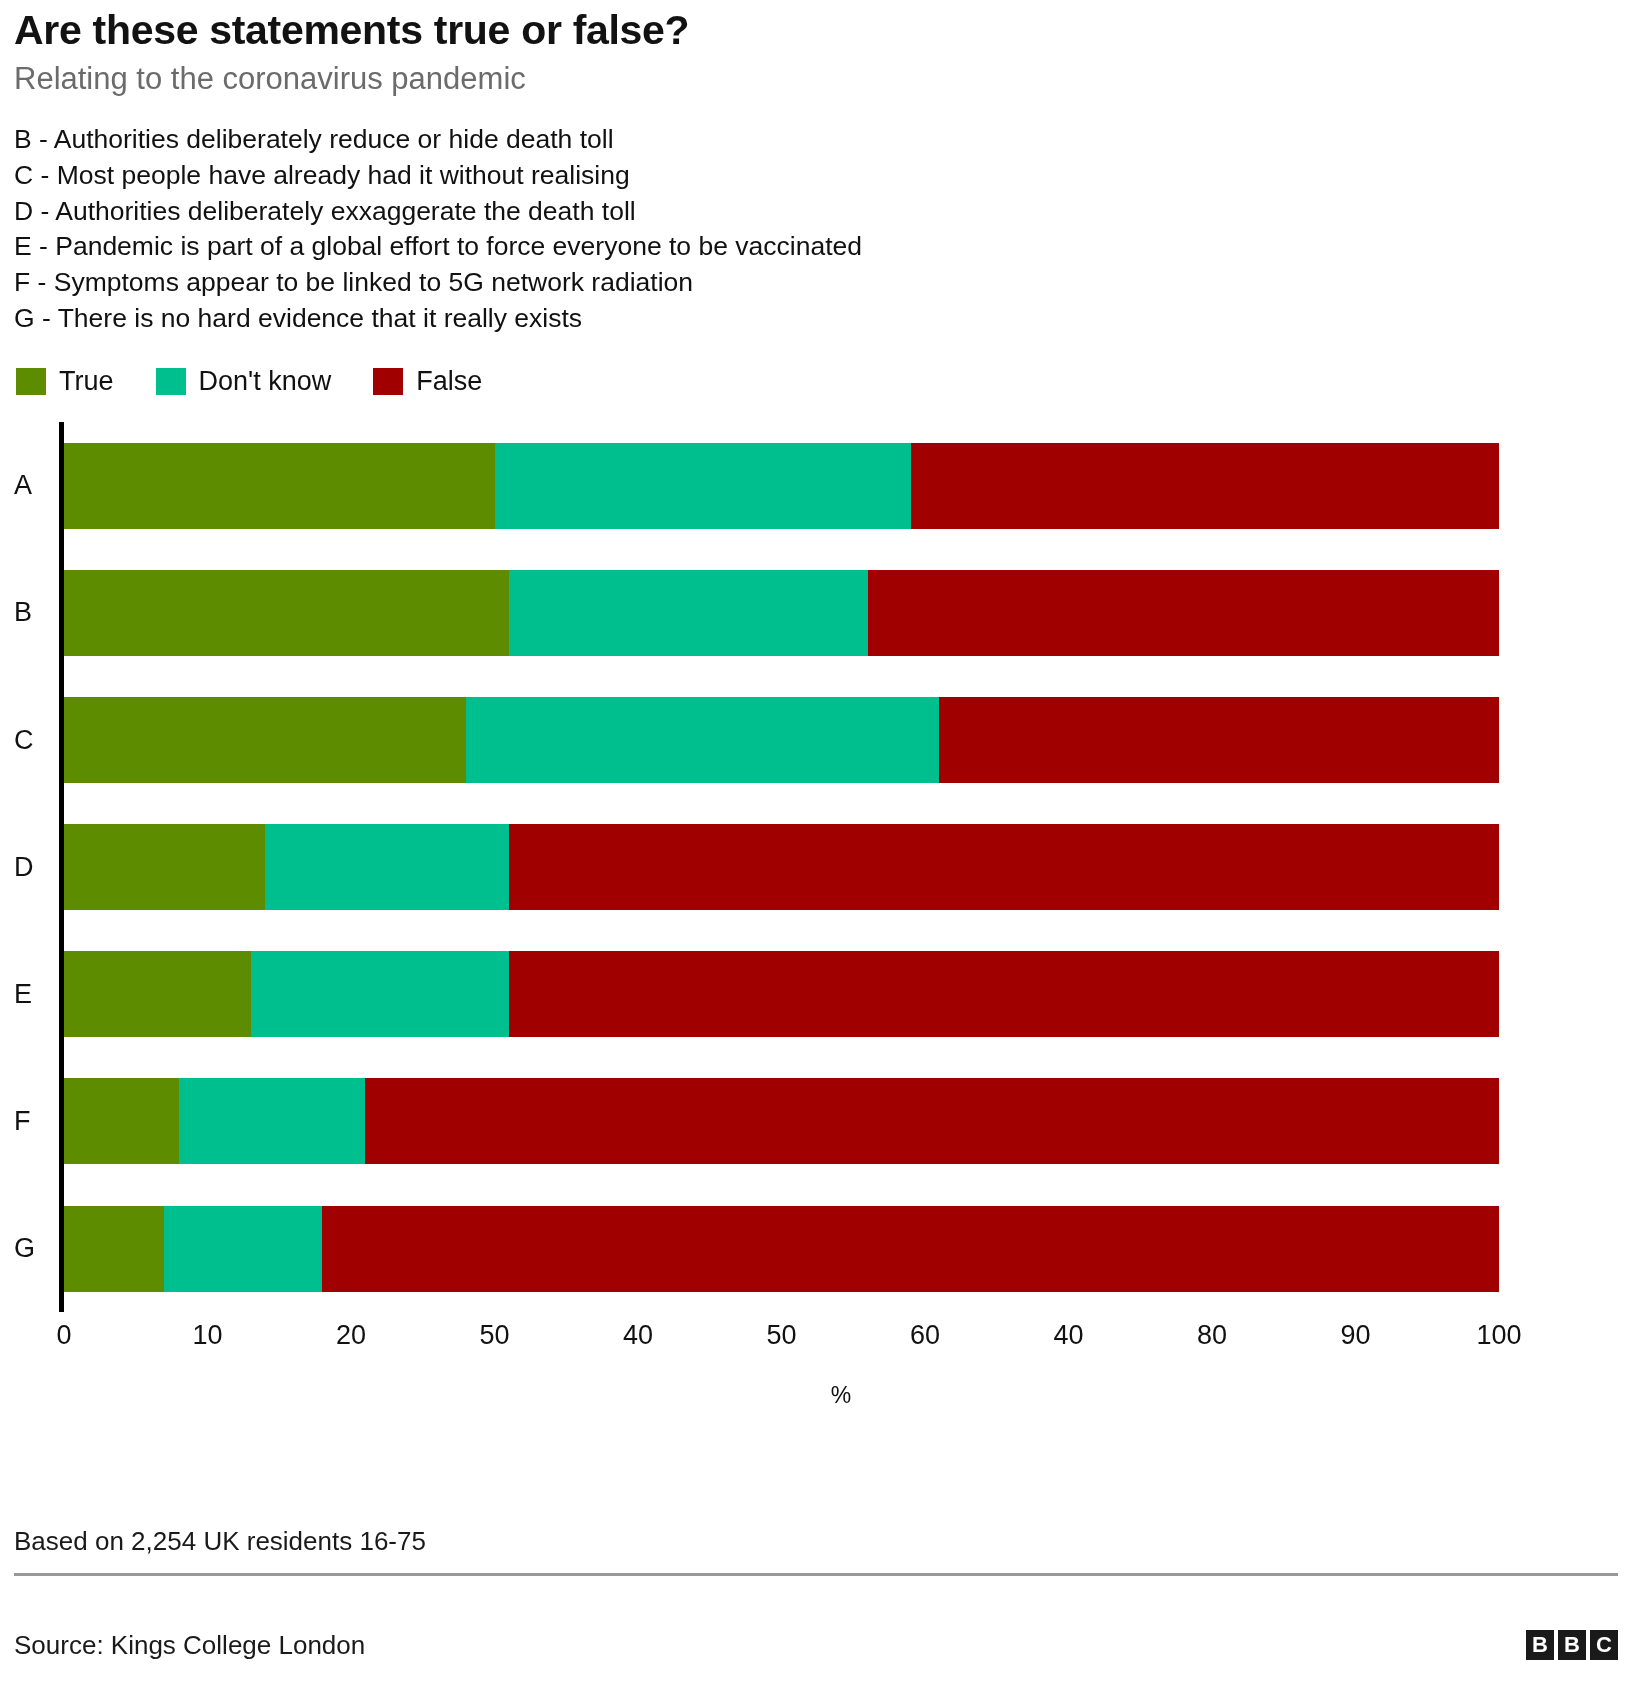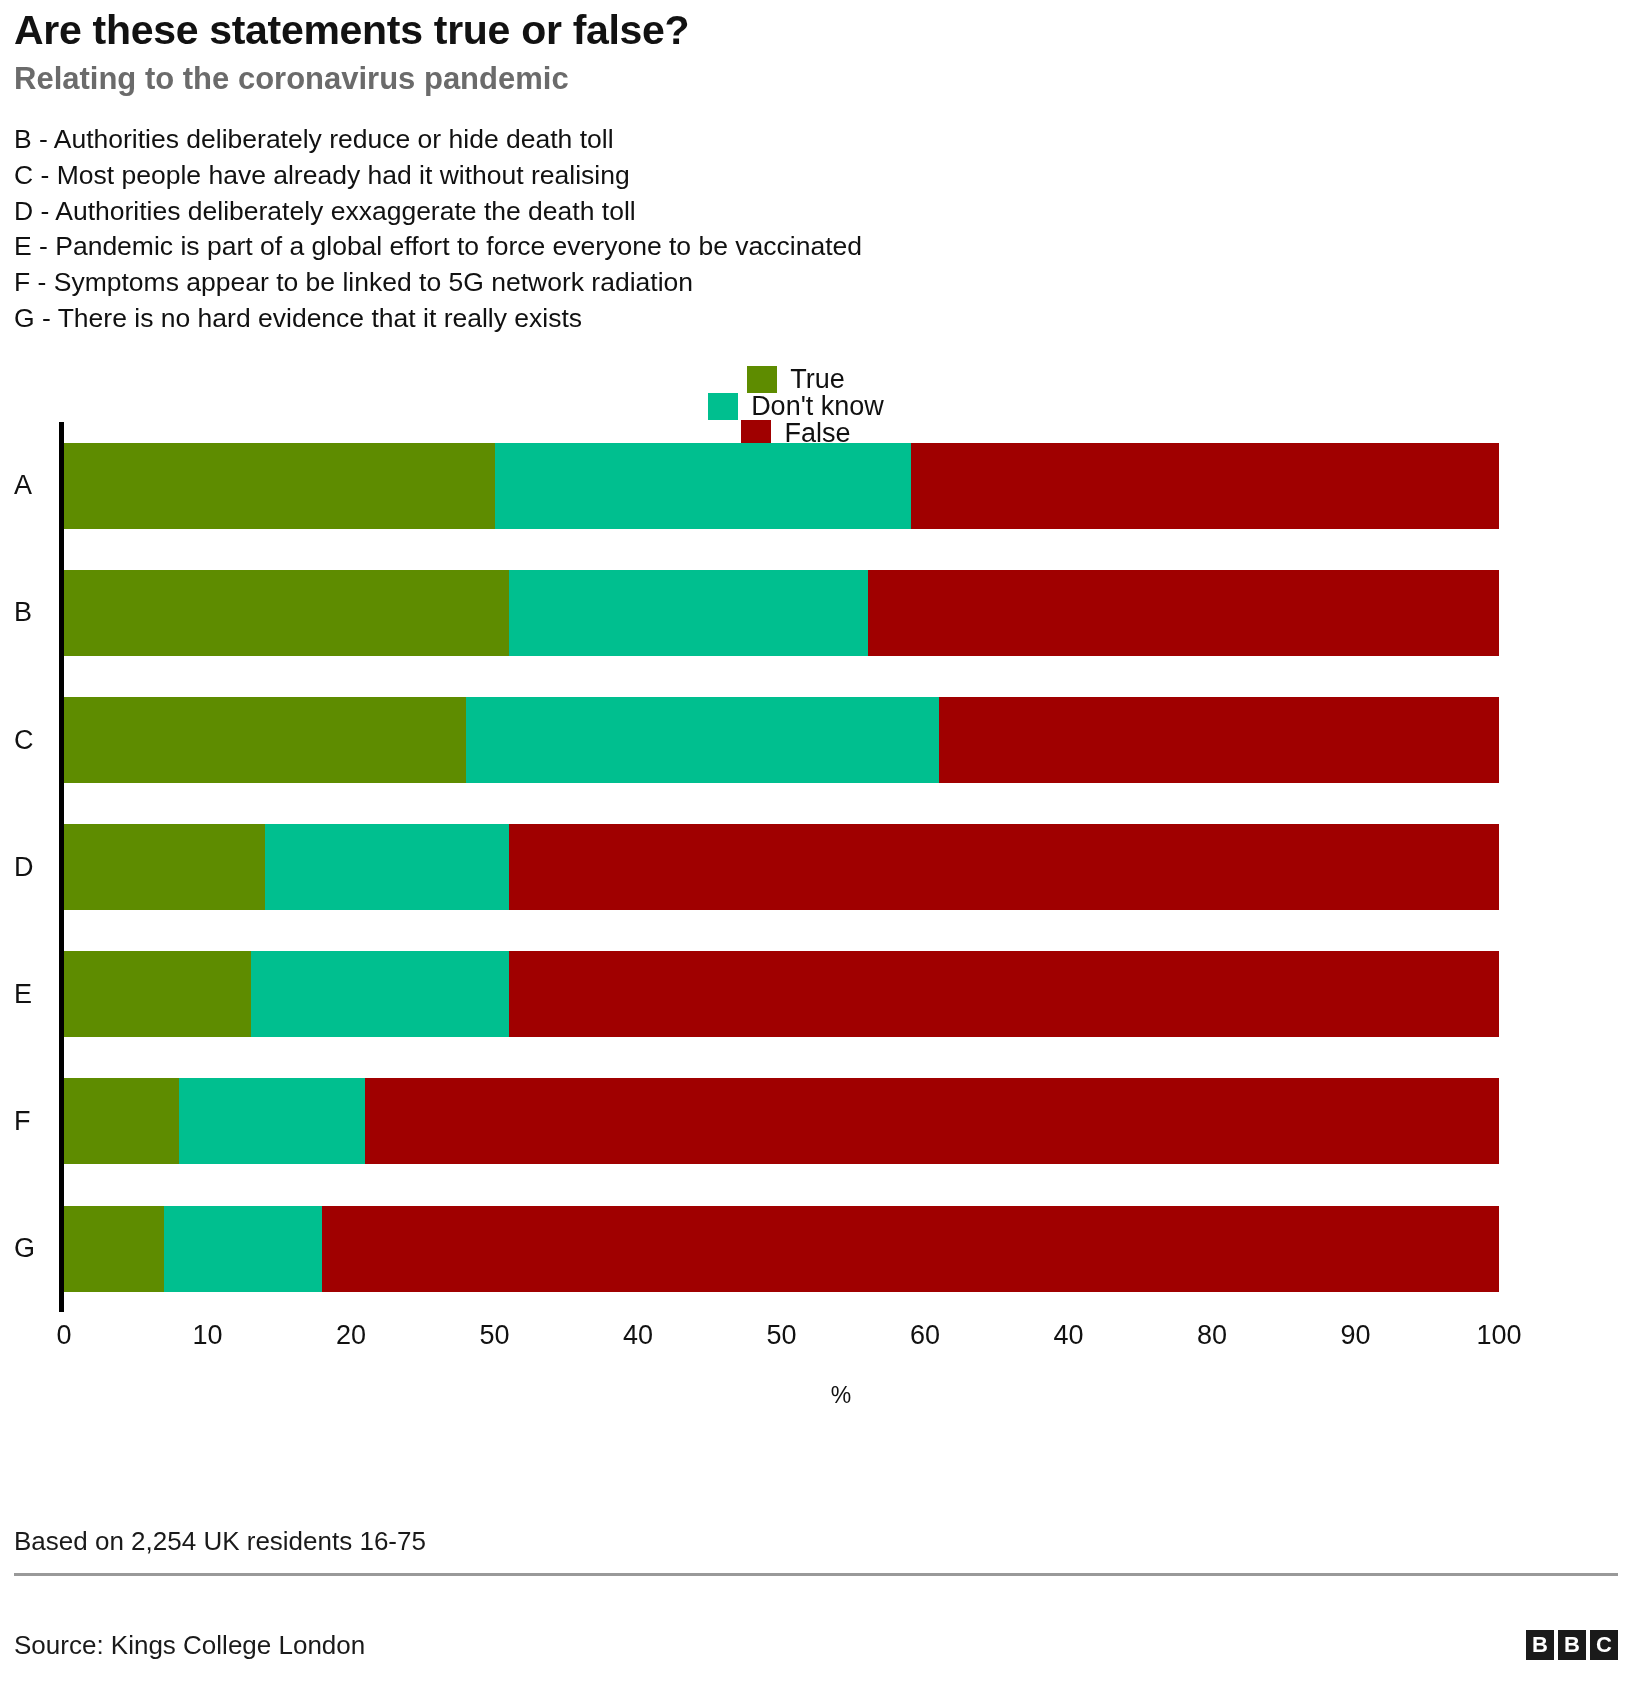--- a/index.html
+++ b/index.html
@@ -29,21 +29,21 @@
   .chart-title {
     font-size: 41px;
     font-weight: bold;
     line-height: 1.08;
     letter-spacing: -0.3px;
     margin: 8px 0 0 0;
     color: #121212;
   }
   .chart-subtitle {
     font-size: 31px;
-    font-weight: bold;
+    font-weight: normal;
     color: #6b6b6b;
     line-height: 1.1;
     margin: 10px 0 0 0;
   }
 
   
   .statement-list {
     margin: 26px 0 0 0;
     padding: 0;
     list-style: none;
@@ -54,21 +54,20 @@
     color: #111111;
     white-space: nowrap;
   }
 
   
   .legend {
     display: flex;
     align-items: center;
     margin: 30px 0 0 2px;
     height: 30px;
-    flex-direction: column;
   }
   .legend-entry {
     display: flex;
     align-items: center;
     margin-right: 42px;
   }
   .legend-swatch {
     width: 30px;
     height: 27px;
     margin-right: 13px;

